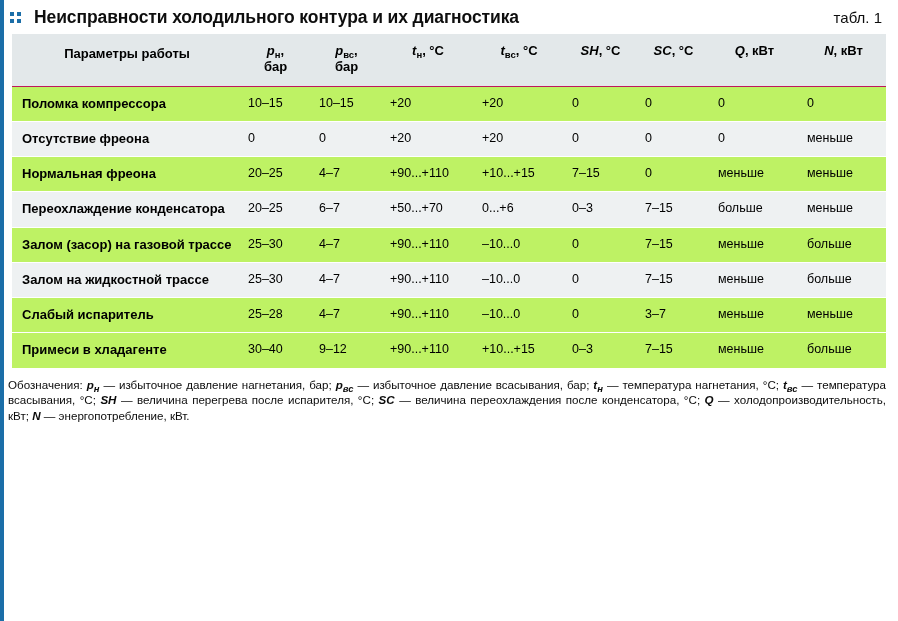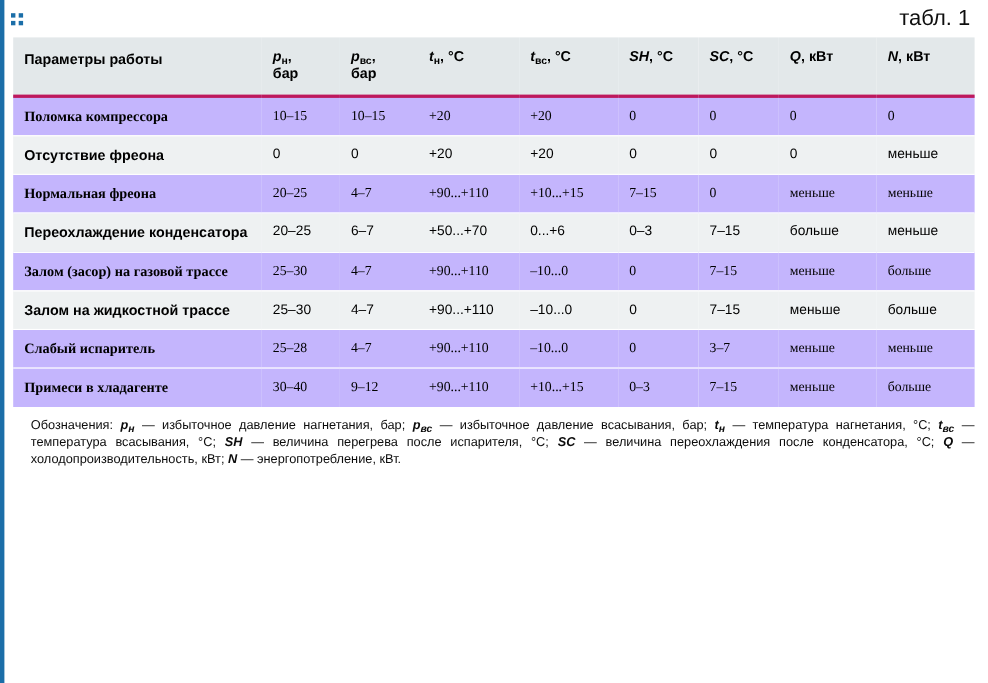--- a/index.html
+++ b/index.html
@@ -51,21 +51,21 @@
 
   .header-title {
     font-size: 17.5px;
     font-weight: bold;
     color: #0e0e0e;
     letter-spacing: -0.1px;
     white-space: nowrap;
   }
   .header-label {
     margin-left: auto;
-    font-size: 20px;
+    font-size: 15px;
     color: #0e0e0e;
     white-space: nowrap;
     padding-right: 2px;
   }
 
   
   .table-wrap {
     padding: 0 12px 0 12px;
     box-sizing: border-box;
   }
@@ -79,61 +79,61 @@
   table.data col.c1 { width: 71px; }
   table.data col.c2 { width: 71px; }
   table.data col.c3 { width: 92px; }
   table.data col.c4 { width: 90px; }
   table.data col.c5 { width: 73px; }
   table.data col.c6 { width: 73px; }
   table.data col.c7 { width: 89px; }
   table.data col.c8 { width: 89px; }
 
   table.data thead th {
-    text-align: left;
+    text-align: center;
     vertical-align: top;
     font-weight: bold;
     font-size: 13px;
     padding: 9px 6px 11px 10px;
     background: #e3e8ea;
-    border-bottom: 3px solid #be185d;
+    border-bottom: 1px solid #be185d;
     line-height: 1.22;
     white-space: nowrap;
   }
   table.data thead th.hdr-first {
     padding-top: 12px;
   }
   table.data tbody td {
     vertical-align: top;
     padding: 9px 6px 9px 10px;
     font-size: 12.5px;
     line-height: 1.25;
     border-bottom: 1px solid #ffffff;
     white-space: nowrap;
   }
   table.data tbody td.name {
     font-weight: bold;
     font-size: 13px;
     white-space: normal;
   }
-  tr.row-odd td  { background: #c4b5fd; font-family: Liberation Serif, serif; }
+  tr.row-odd td  { background: #bef264; }
   tr.row-even td { background: #eef1f2; }
 
   .it { font-style: italic; }
   .sub {
     font-size: 9.5px;
     vertical-align: baseline;
     position: relative;
     top: 3px;
   }
   .bold-it { font-style: italic; font-weight: bold; }
 
   
   .footnote {
-    margin: 8px 12px 0 28px;
+    margin: 8px 12px 0 8px;
     font-size: 11.6px;
     line-height: 1.33;
     color: #0b0b0b;
     text-align: justify;
   }
   .footnote b { font-weight: bold; }
 
   
   .left-bar {
     position: absolute;
@@ -151,20 +151,21 @@
 
   <div class="left-bar"></div>
 
   <div class="header">
     <span class="dots-icon">
       <i></i>
         <i></i>
         <i></i>
         <i></i>
     </span>
+    <span class="header-title">Неисправности холодильного контура и их диагностика</span>
     <span class="header-label">табл. 1</span>
   </div>
 
   <div class="table-wrap">
     <table class="data">
       <colgroup>
         <col class="c0">
           <col class="c1">
           <col class="c2">
           <col class="c3">

